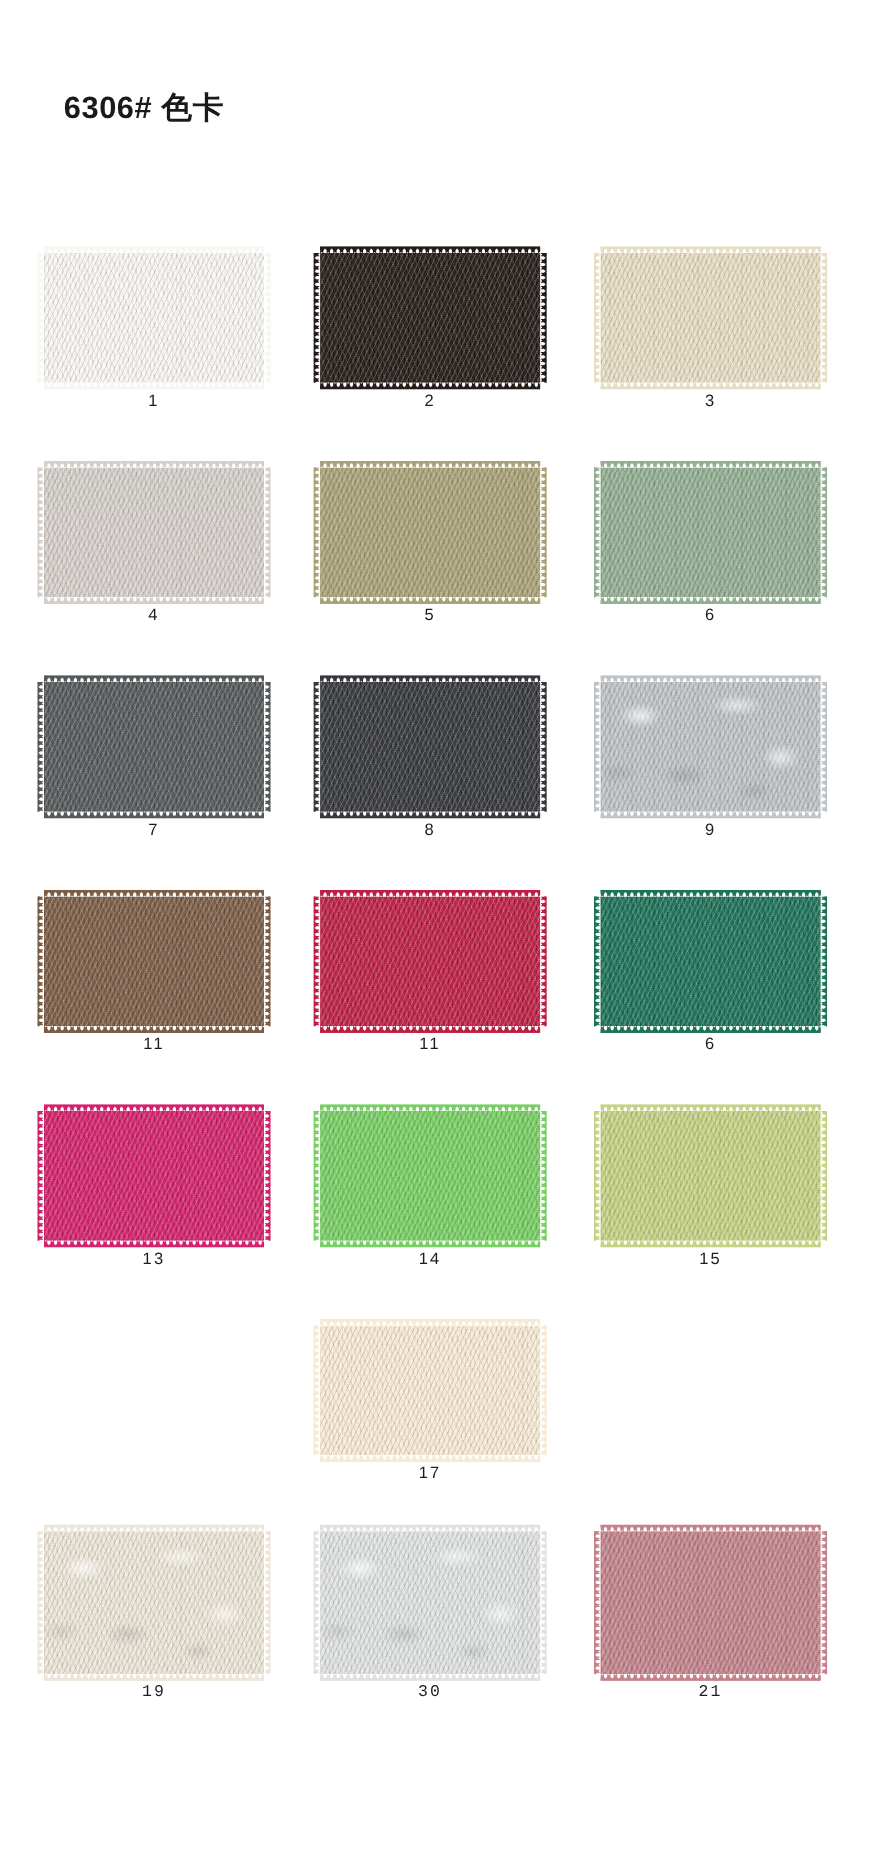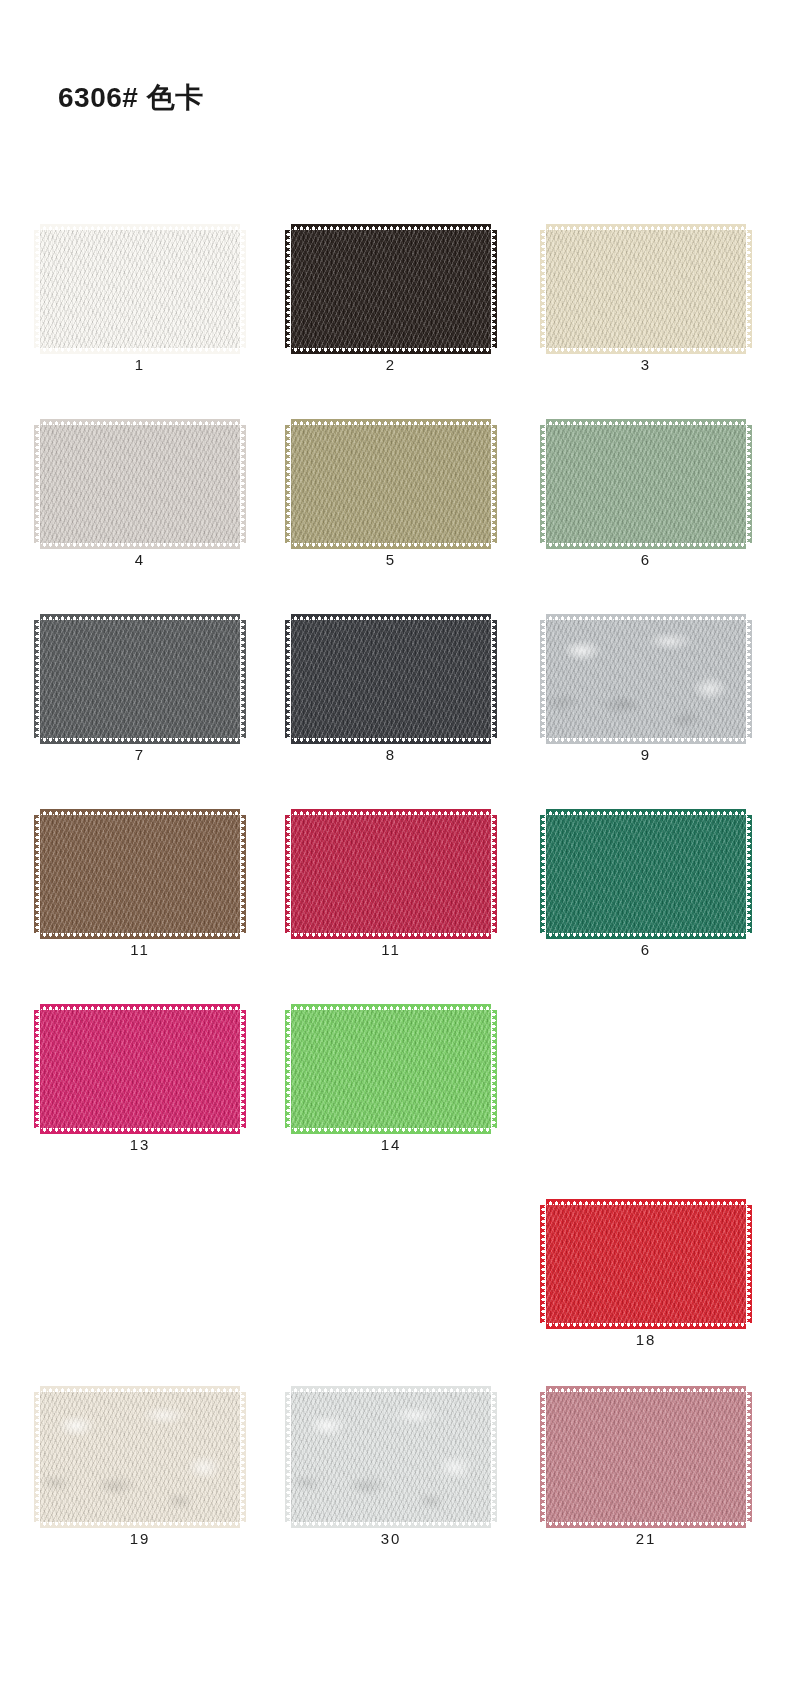--- a/index.html
+++ b/index.html
@@ -169,21 +169,21 @@
     text-align: center;
     font-size: 15px;
     color: #1d1d1d;
     letter-spacing: 2px;
     font-family: "Liberation Sans", "DejaVu Sans", sans-serif;
   }
   
   .row.last .swatch-wrap { top: 14px; height: 130px; }
   .row.last .swatch { height: 130px; }
   .row.last .zig-left, .row.last .zig-right { height: 130px; }
-  .row.last .label { top: 152px; }
+  .row.last .label { top: 152px; font-family: Liberation Mono, monospace; }
 </style>
 </head>
 <body>
 
 <div class="page">
 
   <div class="title">6306# 色卡</div>
 
   <div class="grid" id="grid">
       <div class="row">
@@ -328,31 +328,41 @@
         <div class="cell c1">
           <div class="swatch-wrap" style="color: rgb(119, 206, 99);">
             <div class="swatch" style="background-color: rgb(119, 206, 99); color: rgb(119, 206, 99);"></div>
             <div class="zig zig-top" style="color: rgb(119, 206, 99);"></div>
             <div class="zig zig-bot" style="color: rgb(119, 206, 99);"></div>
             <div class="zig-left" style="color: rgb(119, 206, 99);"></div>
             <div class="zig-right" style="color: rgb(119, 206, 99);"></div>
           </div>
           <div class="label">14</div>
         </div>
-      </div>
-      <div class="row">
-        <div class="cell c2">
-          <div class="swatch-wrap" style="color: rgb(216, 31, 44);">
-            <div class="swatch" style="background-color: rgb(216, 31, 44); color: rgb(216, 31, 44);"></div>
-            <div class="zig zig-top" style="color: rgb(216, 31, 44);"></div>
-            <div class="zig zig-bot" style="color: rgb(216, 31, 44);"></div>
-            <div class="zig-left" style="color: rgb(216, 31, 44);"></div>
-            <div class="zig-right" style="color: rgb(216, 31, 44);"></div>
-          </div>
-          <div class="label">18</div>
+        <div class="cell c2">
+          <div class="swatch-wrap" style="color: rgb(198, 209, 132);">
+            <div class="swatch" style="background-color: rgb(198, 209, 132); color: rgb(198, 209, 132);"></div>
+            <div class="zig zig-top" style="color: rgb(198, 209, 132);"></div>
+            <div class="zig zig-bot" style="color: rgb(198, 209, 132);"></div>
+            <div class="zig-left" style="color: rgb(198, 209, 132);"></div>
+            <div class="zig-right" style="color: rgb(198, 209, 132);"></div>
+          </div>
+          <div class="label">15</div>
+        </div>
+      </div>
+      <div class="row">
+        <div class="cell c1">
+          <div class="swatch-wrap" style="color: rgb(247, 234, 211);">
+            <div class="swatch" style="background-color: rgb(247, 234, 211); color: rgb(247, 234, 211);"></div>
+            <div class="zig zig-top" style="color: rgb(247, 234, 211);"></div>
+            <div class="zig zig-bot" style="color: rgb(247, 234, 211);"></div>
+            <div class="zig-left" style="color: rgb(247, 234, 211);"></div>
+            <div class="zig-right" style="color: rgb(247, 234, 211);"></div>
+          </div>
+          <div class="label">17</div>
         </div>
       </div>
       <div class="row last">
         <div class="cell c0">
           <div class="swatch-wrap" style="color: rgb(236, 229, 216);">
             <div class="swatch heather" style="background-color: rgb(236, 229, 216); color: rgb(236, 229, 216);"></div>
             <div class="zig zig-top" style="color: rgb(236, 229, 216);"></div>
             <div class="zig zig-bot" style="color: rgb(236, 229, 216);"></div>
             <div class="zig-left" style="color: rgb(236, 229, 216);"></div>
             <div class="zig-right" style="color: rgb(236, 229, 216);"></div>

